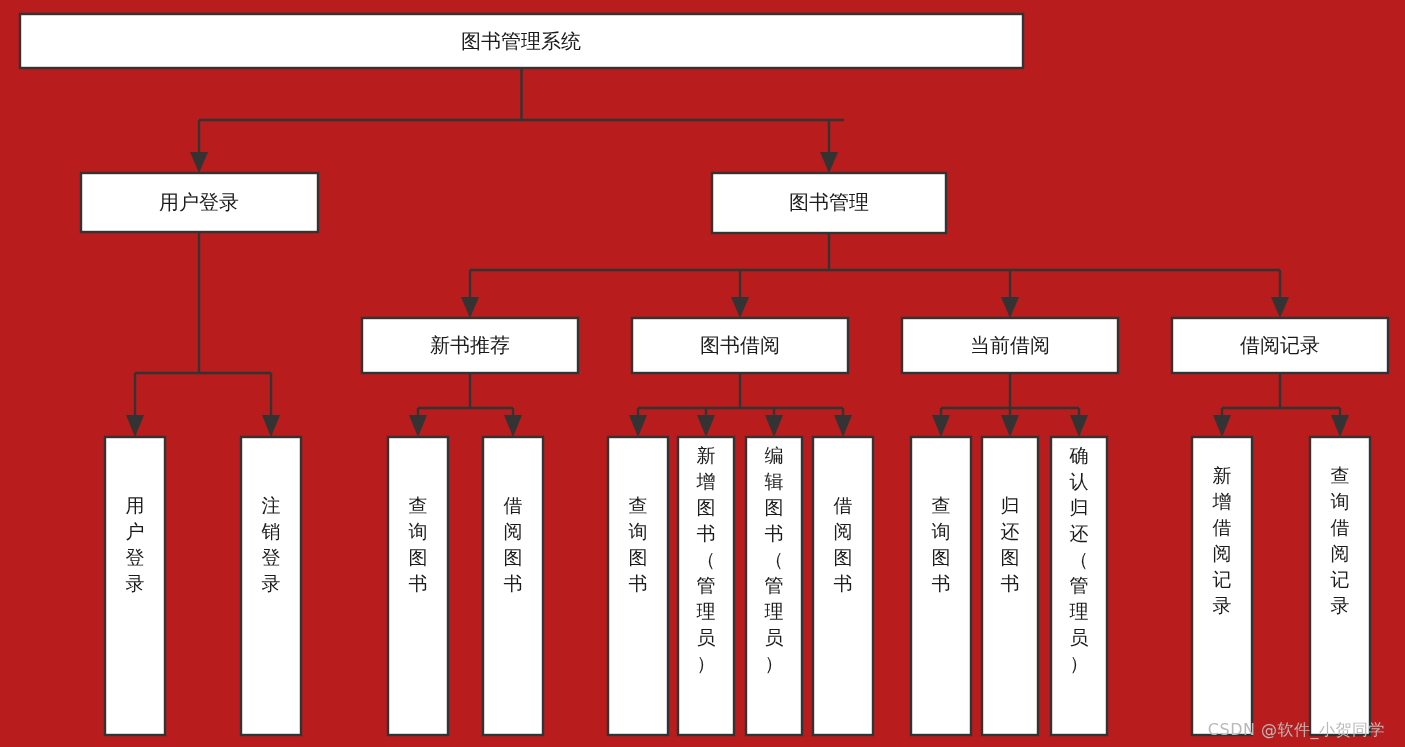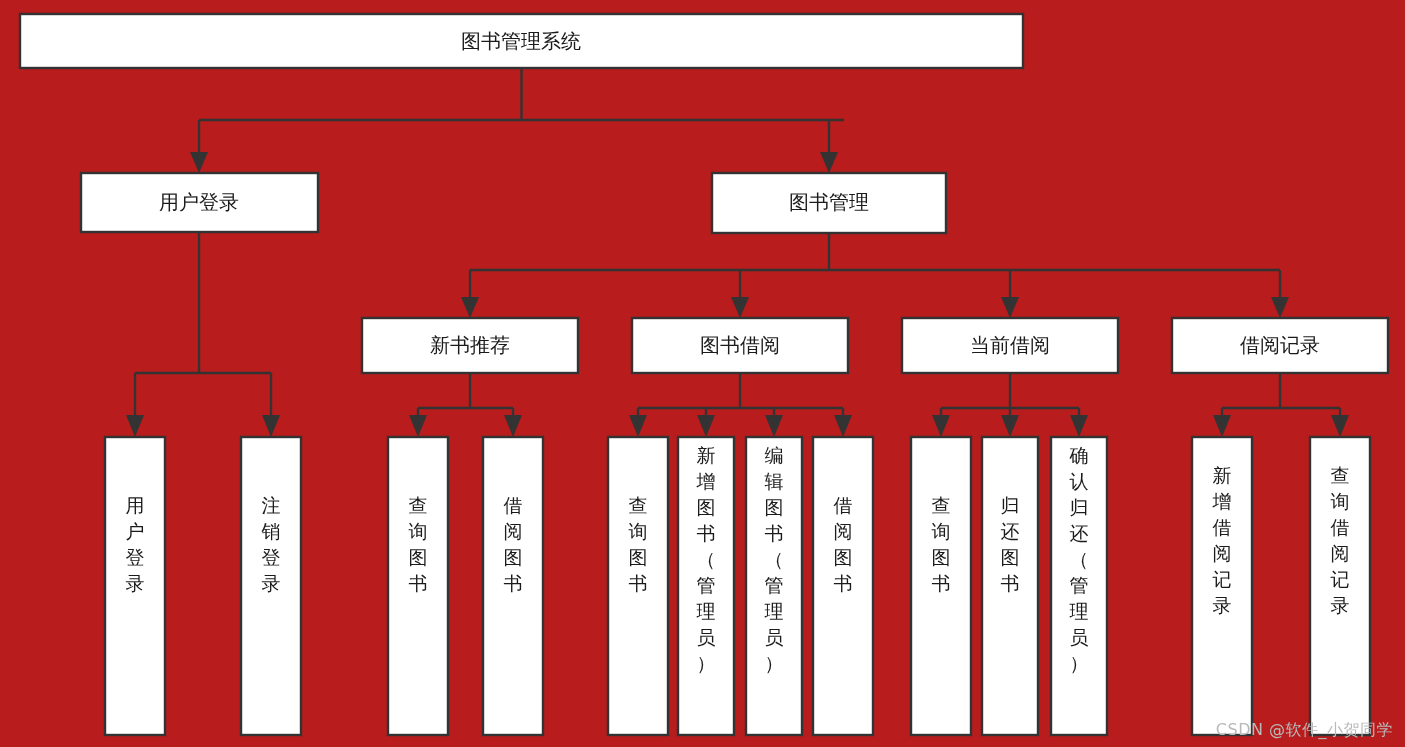--- a/index.html
+++ b/index.html
@@ -50,21 +50,21 @@
     dominant-baseline: middle;
   }
   .node-label-v {
     font-family: "DejaVu Sans", "Liberation Sans", sans-serif;
     font-size: 19px;
     fill: #1b1b1b;
     text-anchor: middle;
   }
   .watermark-text {
     position: absolute;
-    right: 12px;
+    right: 20px;
     bottom: 6px;
     font-family: "DejaVu Sans", "Liberation Sans", sans-serif;
     font-size: 16px;
     color: #b9b9b9;
     white-space: nowrap;
     letter-spacing: 0.5px;
     user-select: none;
   }
 </style>
 </head>

